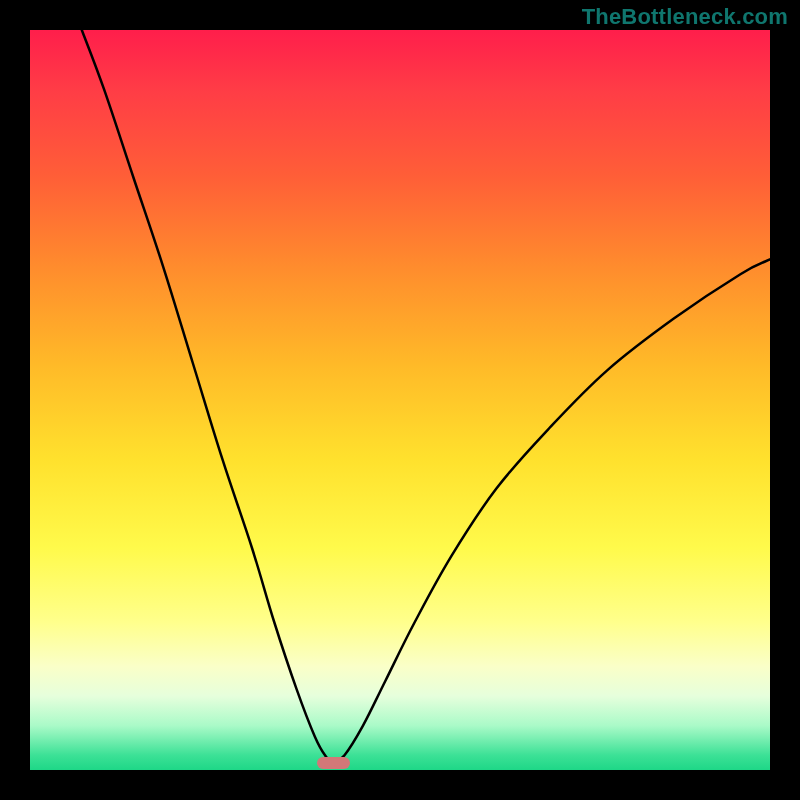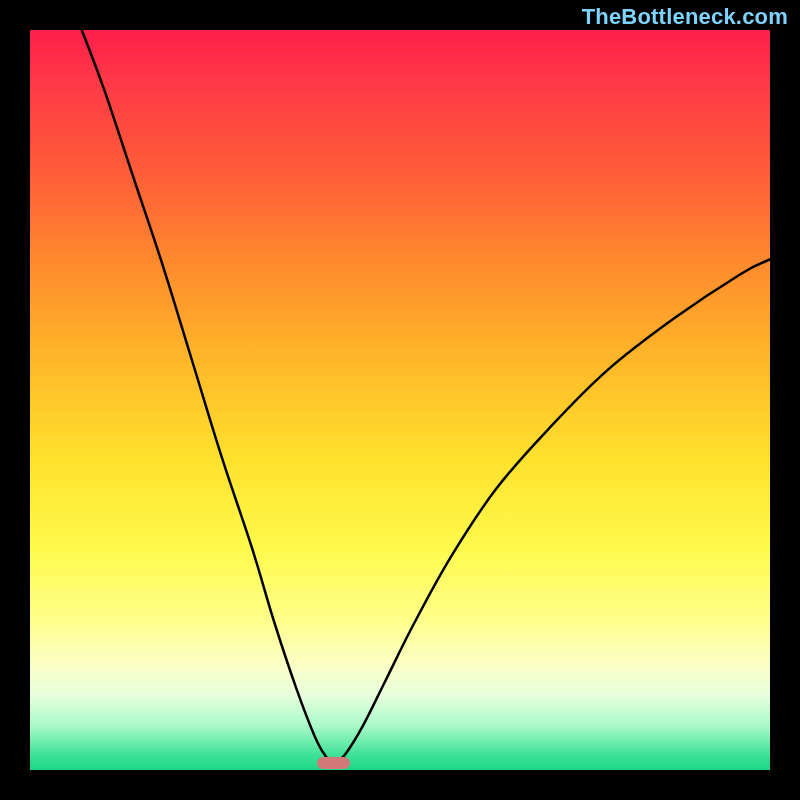--- a/index.html
+++ b/index.html
@@ -10,21 +10,21 @@
     height: 800px;
     background: #000;
   }
   .watermark {
     position: absolute;
     top: 4px;
     right: 12px;
     font-family: Arial, Helvetica, sans-serif;
     font-size: 22px;
     font-weight: 600;
-    color: #7dd3fc;
+    color: #0f766e;
     letter-spacing: 0.2px;
     z-index: 10;
   }
   .plot-area {
     position: absolute;
     left: 30px;
     top: 30px;
     width: 740px;
     height: 740px;
     overflow: hidden;

